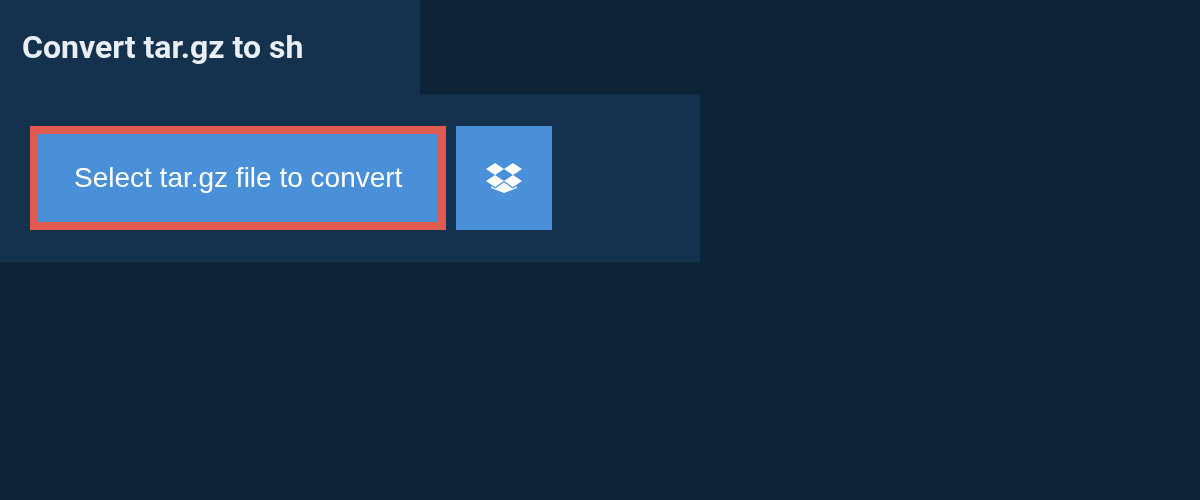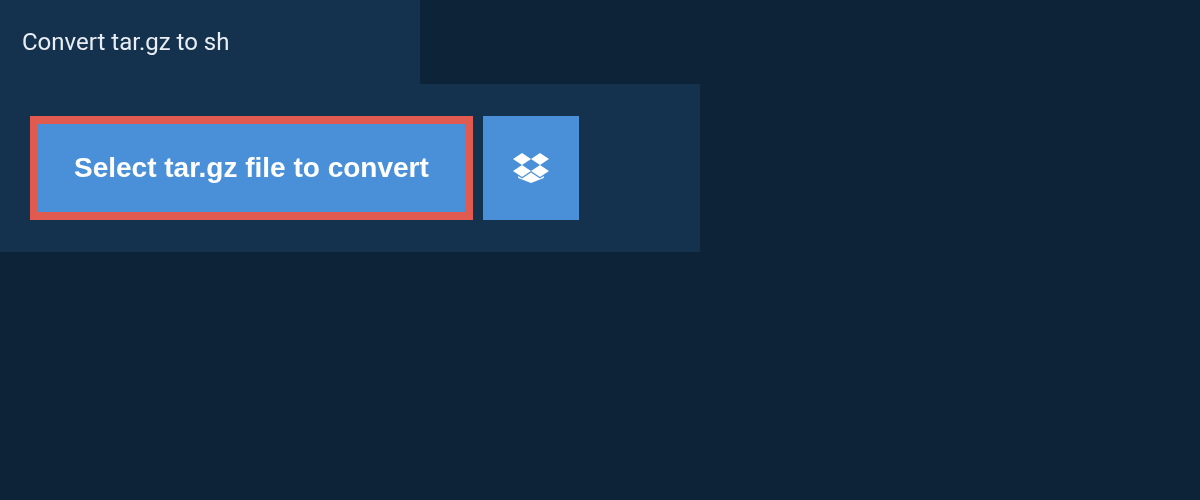--- a/index.html
+++ b/index.html
@@ -13,43 +13,43 @@
       background: #0d2438;
       font-family: -apple-system, BlinkMacSystemFont, "Segoe UI", Roboto, Helvetica, Arial, sans-serif;
       overflow: hidden;
     }
     .container {
       padding: 0;
     }
     .title-tab {
       background: #14324d;
       color: #e8eef3;
-      font-size: 24px;
-      font-weight: 400;
+      font-size: 32px;
+      font-weight: 700;
       padding: 28px 32px 28px 22px;
       display: inline-block;
       width: 420px;
     }
     .panel {
       background: #14324d;
       padding: 32px 30px;
       margin-top: 0;
       width: 700px;
     }
     .button-row {
       display: flex;
       gap: 10px;
       align-items: stretch;
     }
     .select-button {
       background: #4a90d9;
       border: 8px solid #e05a4f;
       color: #ffffff;
       font-size: 28px;
-      font-weight: 700;
+      font-weight: 400;
       padding: 28px 36px;
       cursor: pointer;
       display: flex;
       align-items: center;
       justify-content: center;
       flex: 0 0 auto;
     }
     .dropbox-button {
       background: #4a90d9;
       border: none;

